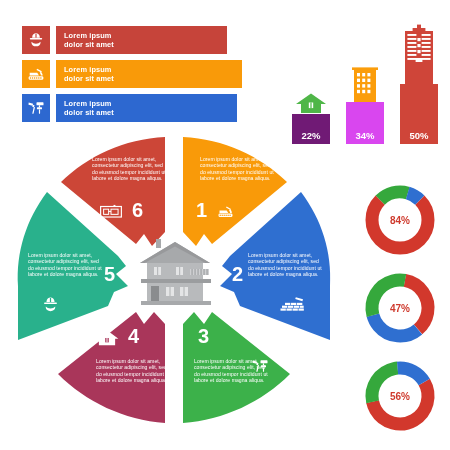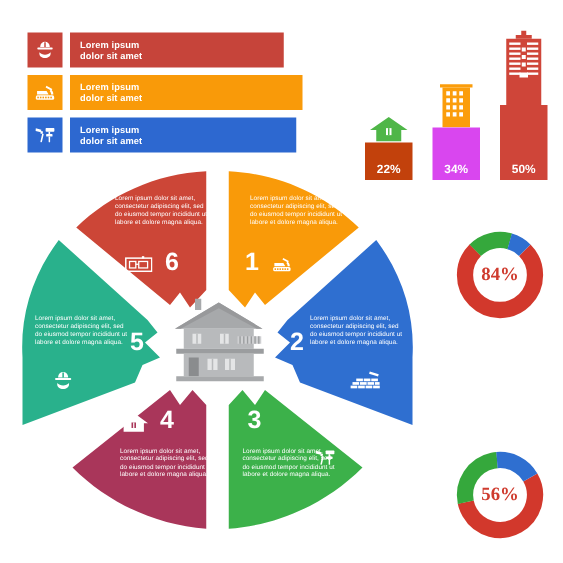--- a/index.html
+++ b/index.html
@@ -148,23 +148,22 @@
   .donut-label {
     position: absolute;
     left: 0;
     top: 0;
     width: 80px;
     height: 80px;
     display: flex;
     align-items: center;
     justify-content: center;
     color: #cf3b2e;
-    font-size: 15px;
+    font-size: 10px;
     font-weight: bold;
-    font-family: Liberation Serif, serif;
   }
 </style>
 </head>
 <body>
 
 <div id="banners">
 
   <div class="banner-row">
     <div class="banner-icon" style="background:#c6443a;">
       <svg width="20" height="20" viewBox="0 0 24 24" aria-hidden="true">
@@ -224,21 +223,21 @@
 <div id="barchart">
 
   <div class="bar-col" style="left:4px;">
     <div class="bar-icon">
       <svg width="34" height="22" viewBox="0 0 34 22" aria-hidden="true">
         <path fill="#4fb648" d="M17 1.5L32 12h-5v9H7v-9H2z"></path>
         <rect x="14.8" y="10.5" width="4.4" height="5.6" fill="#ffffff"></rect>
         <rect x="16.4" y="10.5" width="1.2" height="5.6" fill="#4fb648"></rect>
       </svg>
     </div>
-    <div class="bar-body" style="background:#c2410c; height:30px;">
+    <div class="bar-body" style="background:#701a75; height:30px;">
       <span class="bar-pct">22%</span>
     </div>
   </div>
 
   <div class="bar-col" style="left:58px;">
     <div class="bar-icon">
       <svg width="34" height="38" viewBox="0 0 34 38" aria-hidden="true">
         <rect x="4" y="3.4" width="26" height="2.6" fill="#fb9d0b"></rect>
         <rect x="6" y="6" width="22" height="32" fill="#fb9d0b"></rect>
         <g fill="#ffffff">
@@ -467,20 +466,33 @@
         <circle r="28" fill="none" stroke="#d2382c" stroke-width="13" stroke-dasharray="131.9 43.9" transform="rotate(-45)"></circle>
 
         <circle r="28" fill="none" stroke="#35a83c" stroke-width="13" stroke-dasharray="29.9 145.9" transform="rotate(225)"></circle>
 
         <circle r="28" fill="none" stroke="#2f6fd0" stroke-width="13" stroke-dasharray="14.1 161.7" transform="rotate(286)"></circle>
       </g>
     </svg>
     <div class="donut-label">84%</div>
   </div>
 
+  <div class="donut" style="top:88px;">
+    <svg width="80" height="80" viewBox="0 0 80 80" aria-hidden="true">
+      <g transform="translate(40,40)">
+
+        <circle r="28" fill="none" stroke="#d2382c" stroke-width="13" stroke-dasharray="63.3 112.6" transform="rotate(-80)"></circle>
+
+        <circle r="28" fill="none" stroke="#2f6fd0" stroke-width="13" stroke-dasharray="56.3 119.6" transform="rotate(50)"></circle>
+
+        <circle r="28" fill="none" stroke="#35a83c" stroke-width="13" stroke-dasharray="56.3 119.6" transform="rotate(165)"></circle>
+      </g>
+    </svg>
+    <div class="donut-label">47%</div>
+  </div>
 
   <div class="donut" style="top:176px;">
     <svg width="80" height="80" viewBox="0 0 80 80" aria-hidden="true">
       <g transform="translate(40,40)">
 
         <circle r="28" fill="none" stroke="#d2382c" stroke-width="13" stroke-dasharray="96.8 79.1" transform="rotate(-30)"></circle>
 
         <circle r="28" fill="none" stroke="#35a83c" stroke-width="13" stroke-dasharray="47.5 128.4" transform="rotate(168)"></circle>
 
         <circle r="28" fill="none" stroke="#2f6fd0" stroke-width="13" stroke-dasharray="31.7 144.2" transform="rotate(265)"></circle>

